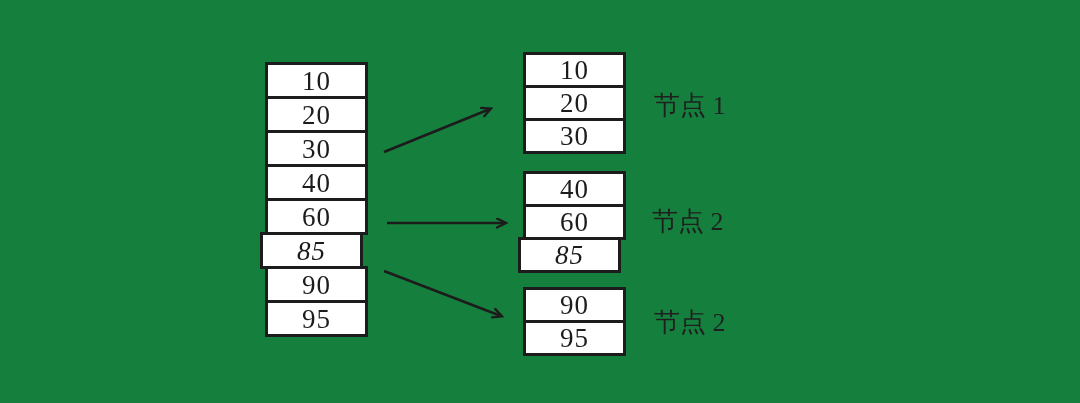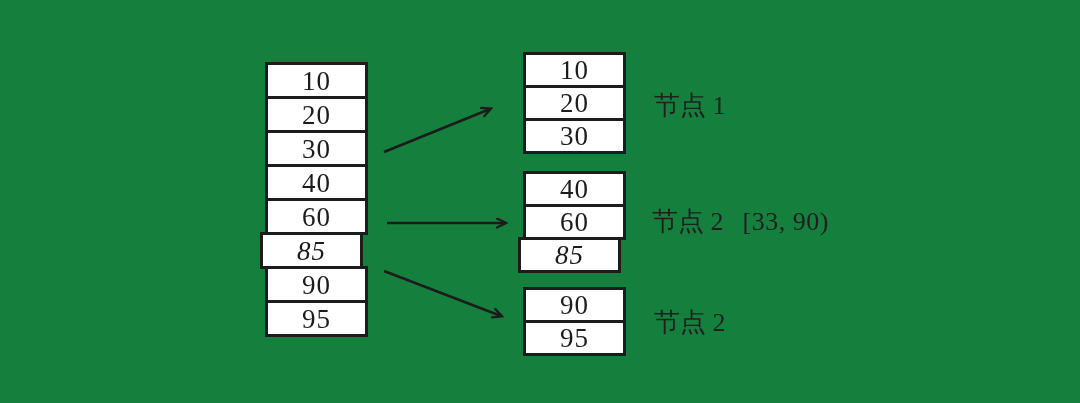--- a/index.html
+++ b/index.html
@@ -95,21 +95,20 @@
   <div class="stack node-stack" id="node-stack-3">
     <div class="cell">90</div>
     <div class="cell">95</div>
   </div>
 
   <div class="node-label" id="node-label-1">
     <span class="name">节点 1</span>
   </div>
   <div class="node-label" id="node-label-2">
     <span class="name">节点 2</span>
-    <span class="range">[33, 90)</span>
   </div>
   <div class="node-label" id="node-label-3">
     <span class="name">节点 2</span>
   </div>
 
   <svg id="arrows" viewBox="0 0 1080 403" xmlns="http://www.w3.org/2000/svg">
     <defs>
       <marker id="arrowhead" markerWidth="13" markerHeight="12" refX="9" refY="5.5" orient="auto" markerUnits="userSpaceOnUse">
         <path d="M1,1 L10,5.5 L1,10" fill="none" stroke="#1c1c1c" stroke-width="2.4" stroke-linecap="round"></path>
       </marker>

